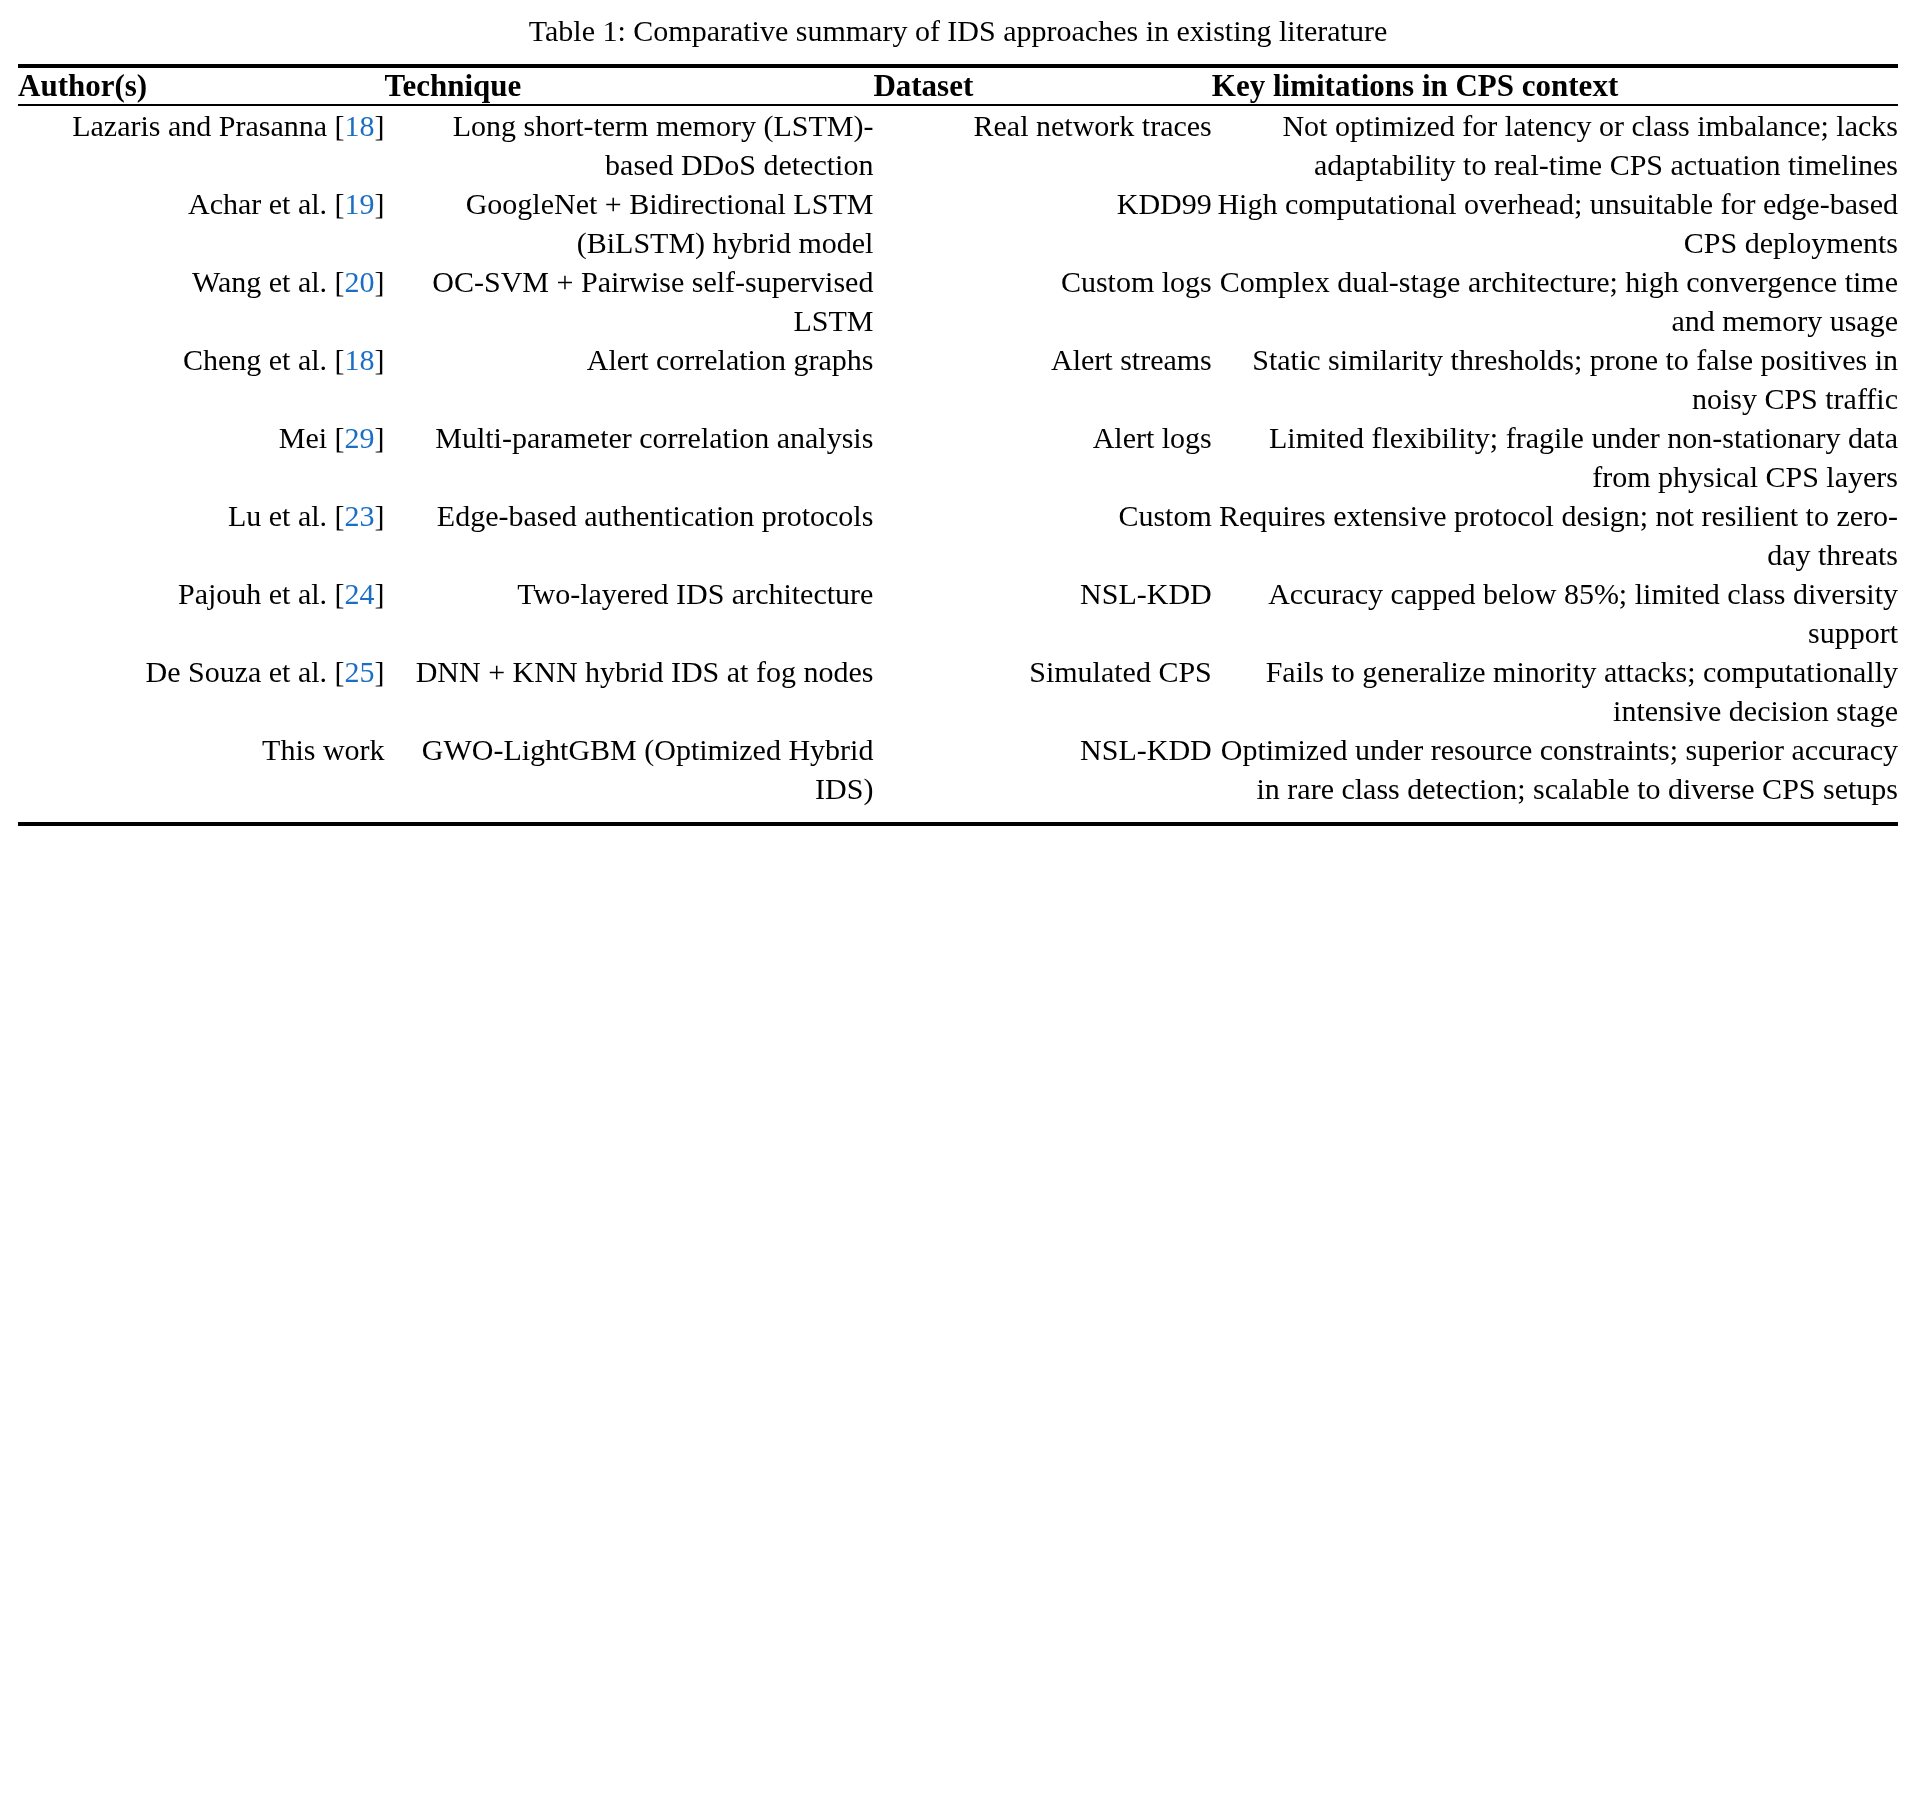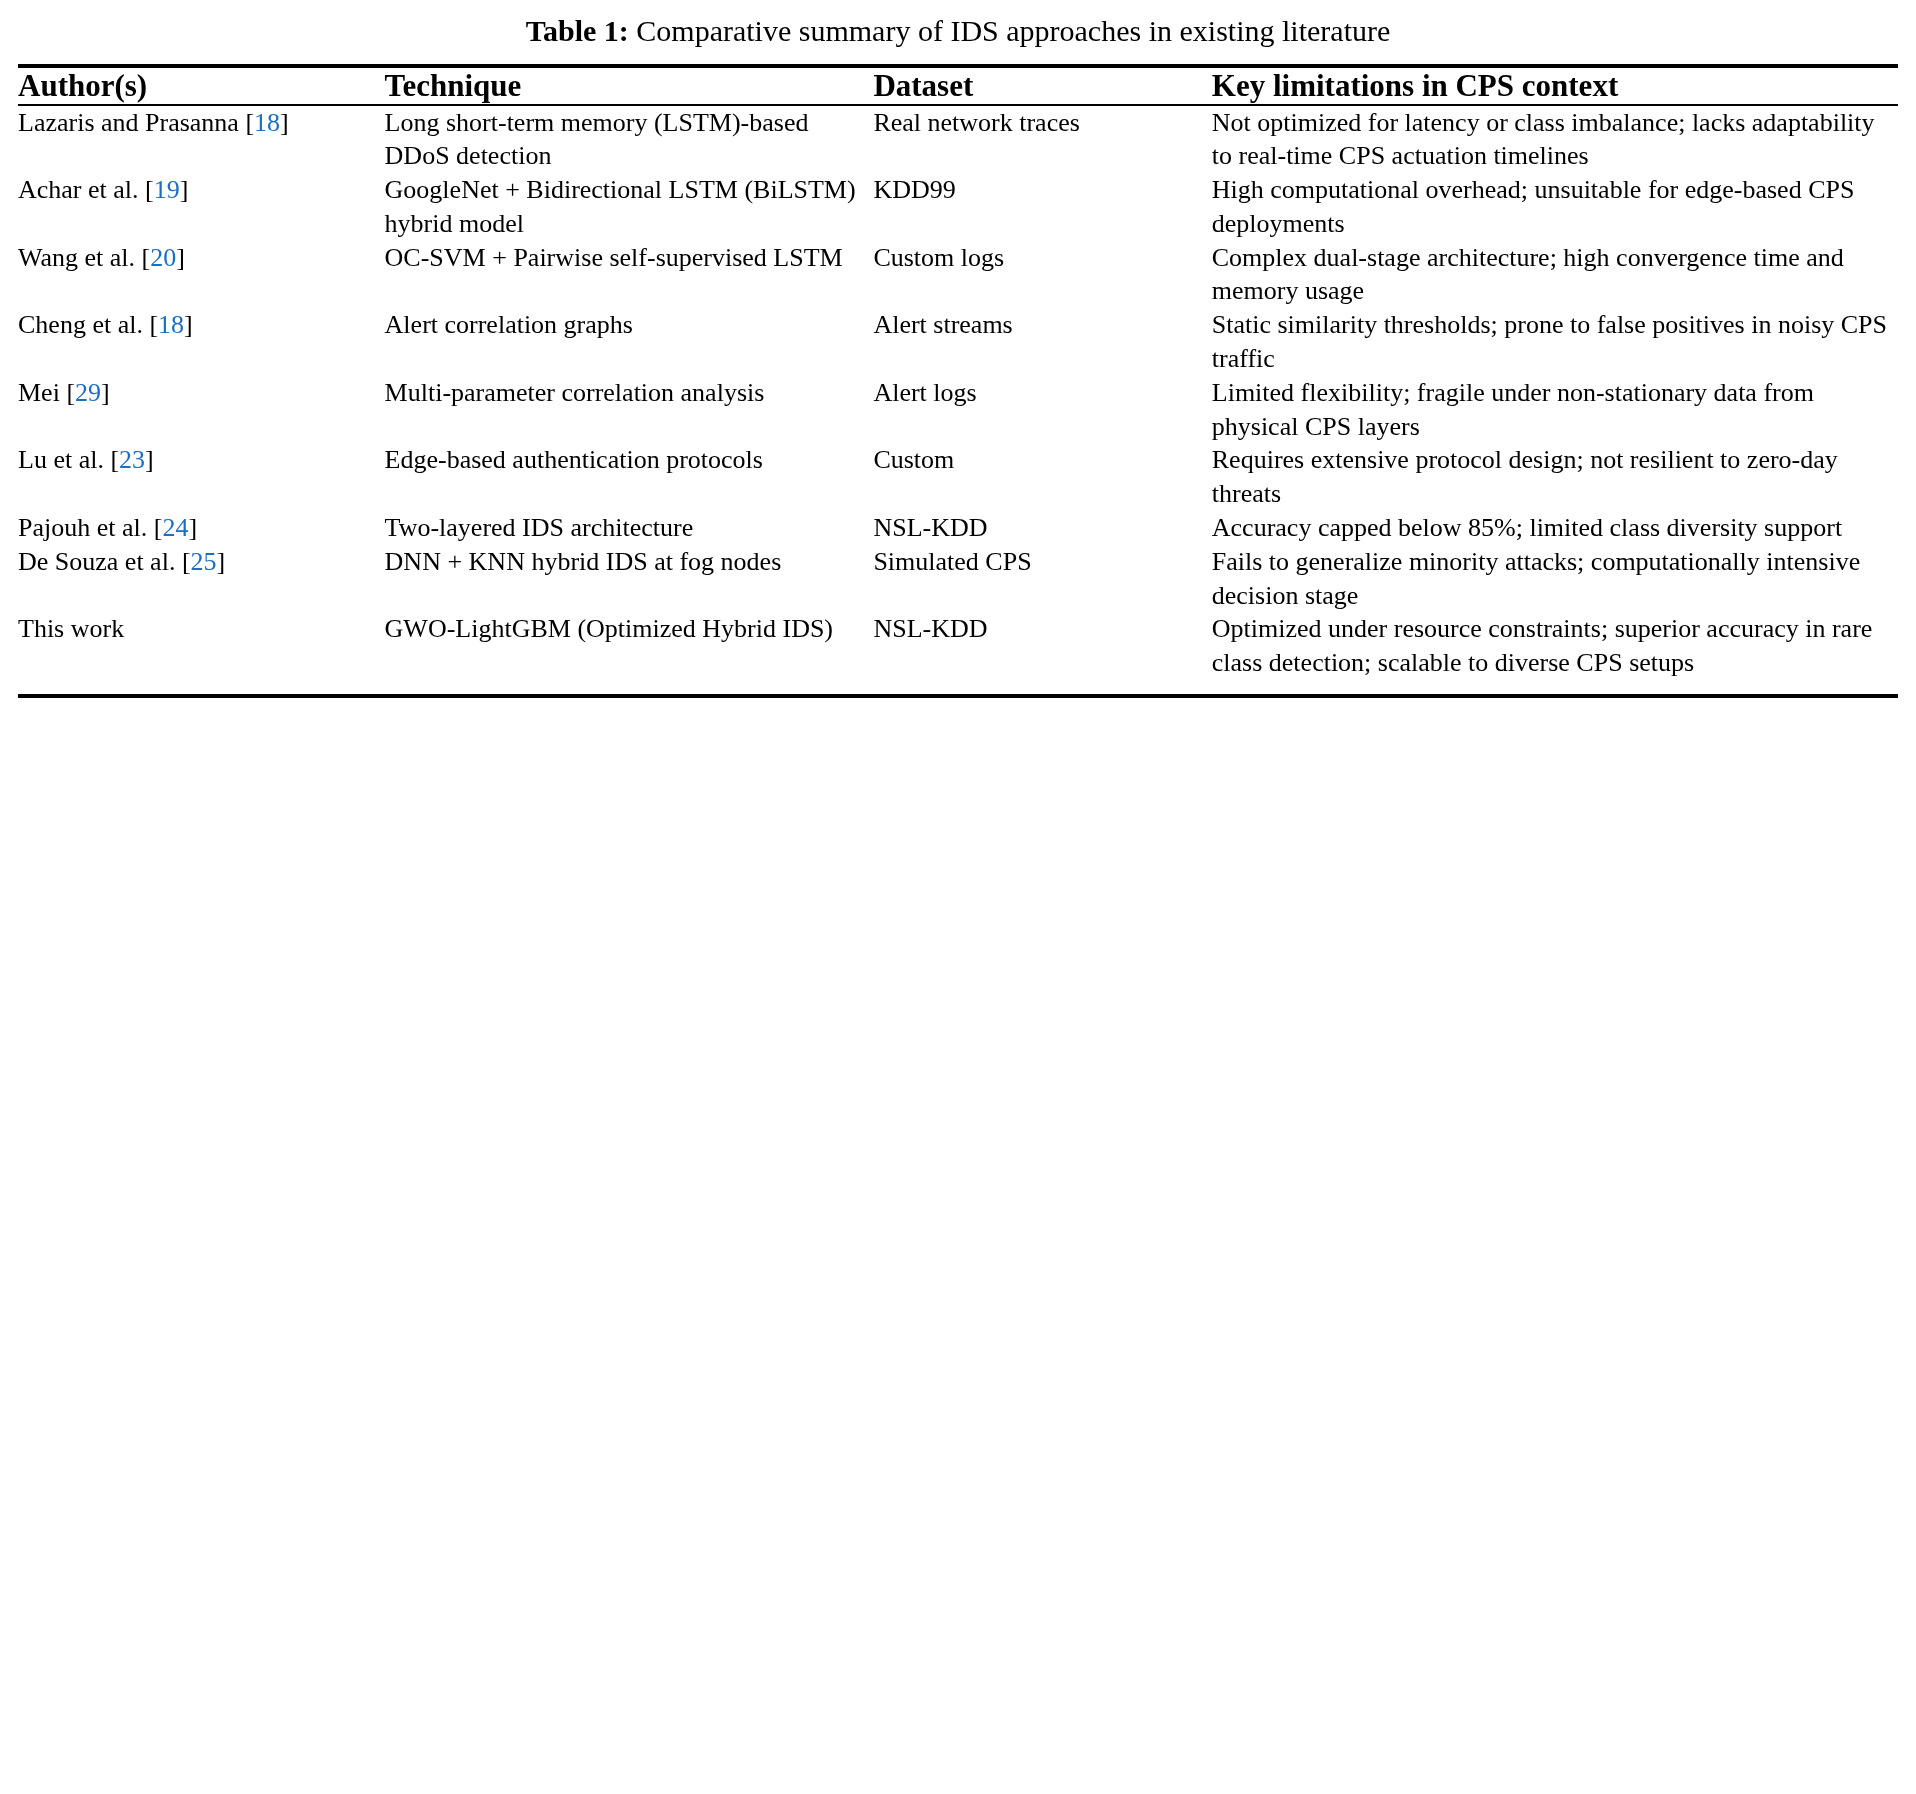--- a/index.html
+++ b/index.html
@@ -18,21 +18,21 @@
     padding: 8px 18px 10px 18px;
   }
   .caption {
     text-align: center;
     font-size: 30px;
     line-height: 1.25;
     margin: 4px 0 14px 0;
     white-space: nowrap;
   }
   .caption .cap-label {
-    font-weight: bold;
+    font-weight: normal;
   }
   .cap-text {
     font-weight: normal;
     margin-top: 27px;
   }
   table.tbl {
     width: 100%;
     border-collapse: collapse;
     table-layout: fixed;
   }
@@ -42,23 +42,23 @@
   }
   thead th {
     font-size: 31px;
     font-weight: bold;
     text-align: left;
     padding: 10px 6px 14px 6px;
     border-top: 4px solid #000;
     border-bottom: 2.5px solid #000;
   }
   tbody td {
-    font-size: 26px;
+    font-size: 30px;
     line-height: 1.30;
-    text-align: left;
+    text-align: right;
     padding: 6px 8px 8px 8px;
   }
   tbody tr.last-row td {
     border-bottom: 4px solid #000;
     padding-bottom: 14px;
   }
   tbody tr.bold-row td {
     font-weight: normal;
   }
   .ref {

